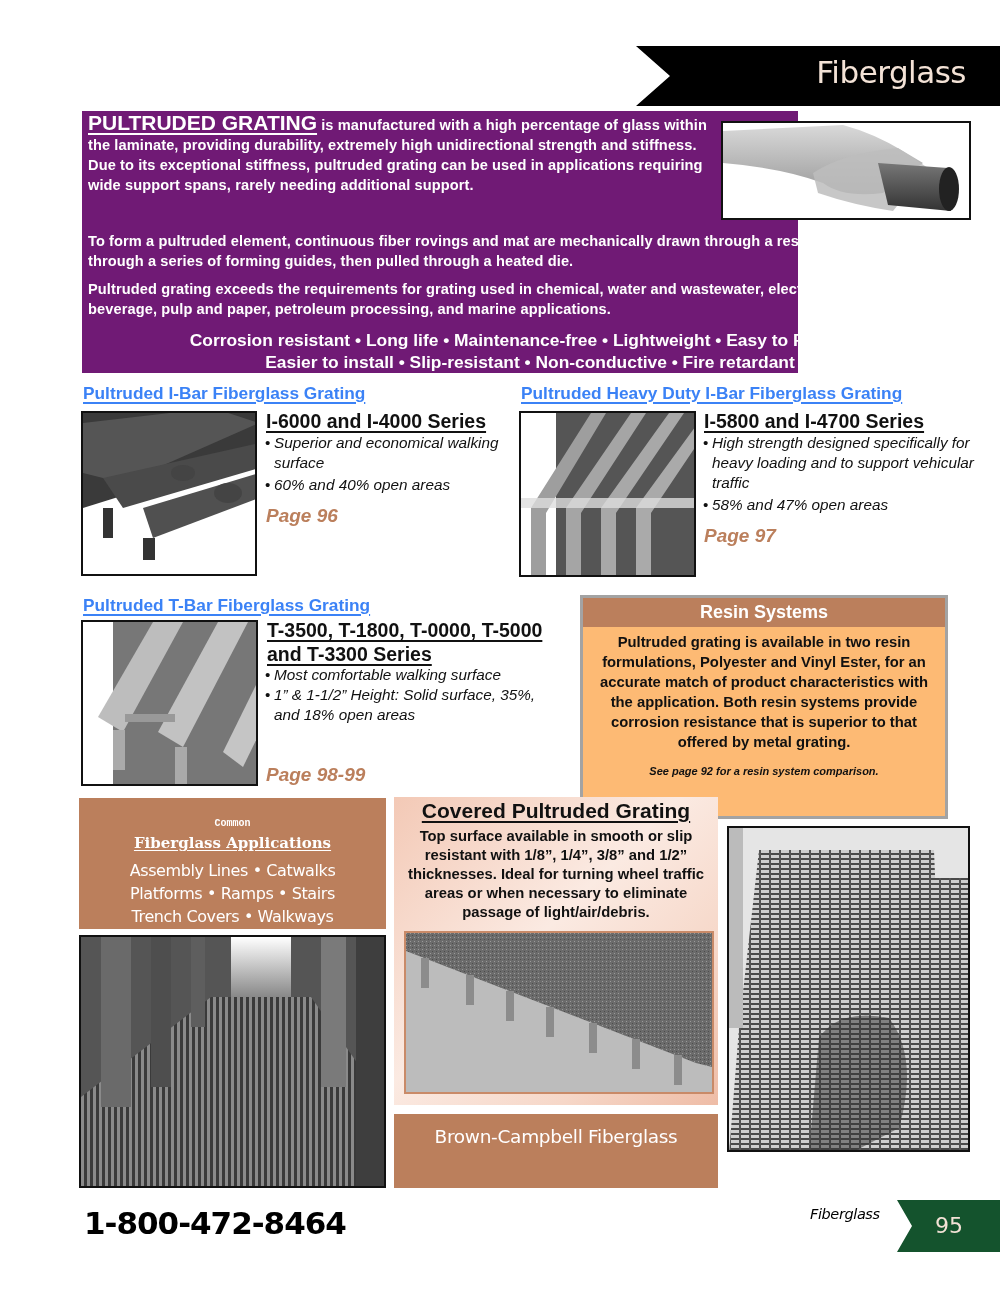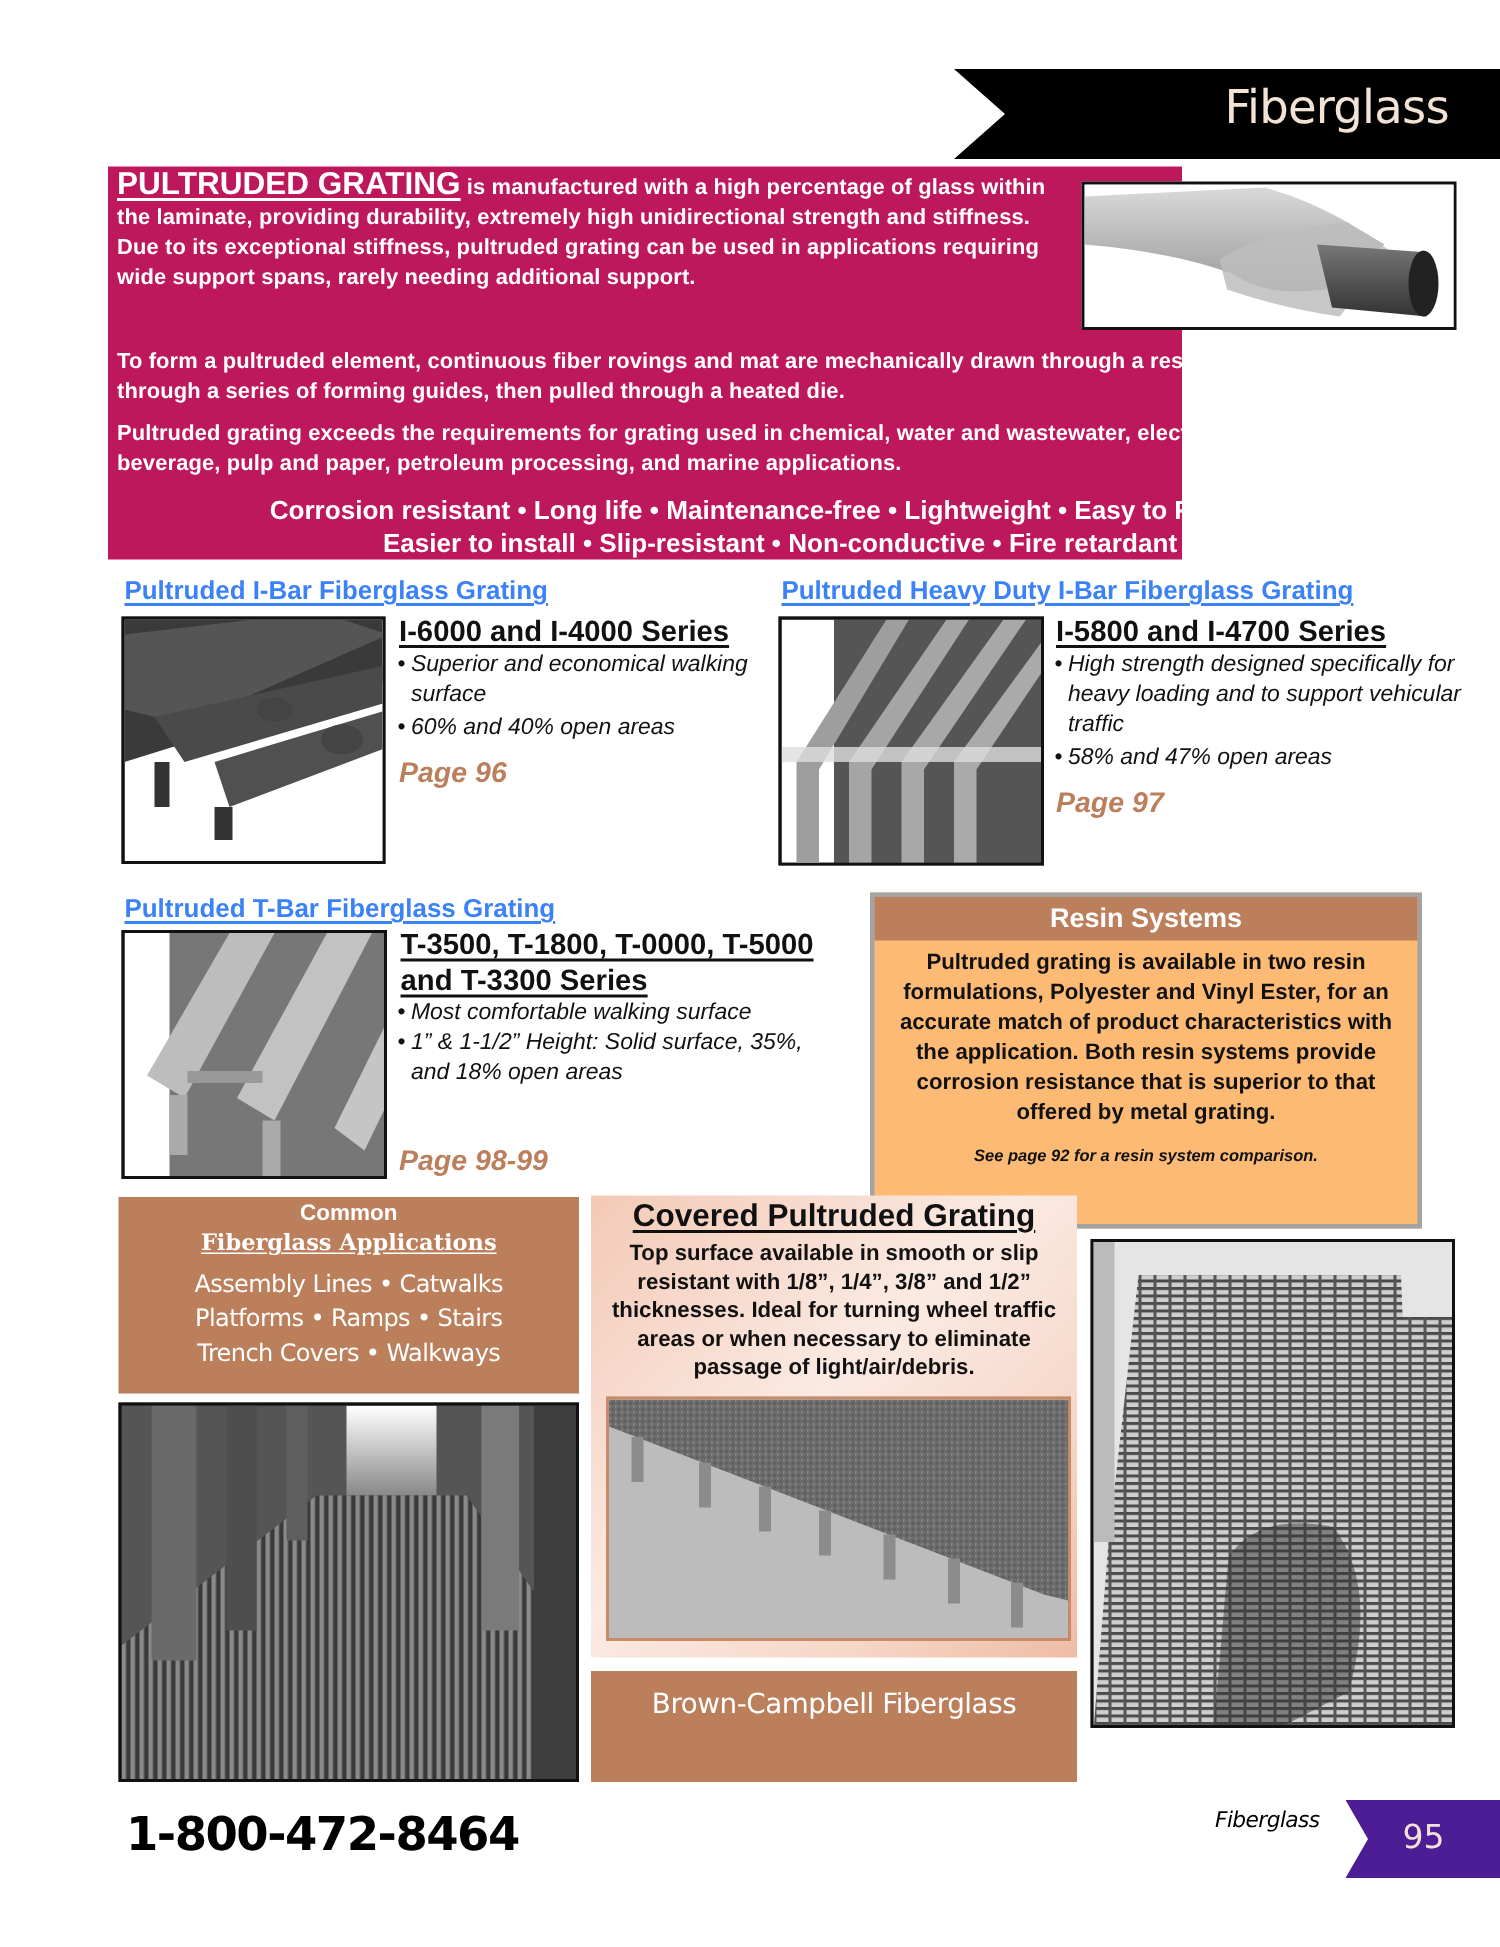--- a/index.html
+++ b/index.html
@@ -6,21 +6,21 @@
   html, body { width: 1000px; height: 1298px; background: #ffffff; overflow: hidden; }
   body { position: relative; font-family: "Liberation Sans", sans-serif; color: #111; }
 
   .abs { position: absolute; }
 
   
   .top-banner { left: 636px; top: 46px; width: 364px; height: 60px; background: #000; clip-path: polygon(0 0, 100% 0, 100% 100%, 0 100%, 34px 50%); }
   .top-banner-title { position: absolute; right: 34px; top: 8px; font-family: "DejaVu Sans", sans-serif; font-size: 31px; color: #f3e2d6; letter-spacing: -0.5px; }
 
   
-  .intro { left: 72px; top: 111px; width: 716px; height: 262px; background: #be185d; }
+  .intro { left: 82px; top: 111px; width: 716px; height: 262px; background: #701a75; }
   .intro-p { position: absolute; left: 6px; color: #fff; font-weight: bold; font-size: 14.6px; line-height: 20px; letter-spacing: 0.1px; font-family: "Liberation Sans", sans-serif; }
   .intro-p1 { top: 2px; width: 640px; }
   .intro-title { font-size: 21px; text-decoration: underline; text-decoration-thickness: 1.5px; text-underline-offset: 3px; font-weight: bold; letter-spacing: 0; }
   .intro-p2 { top: 120px; width: 880px; }
   .intro-p3 { top: 168px; width: 880px; }
   .intro-features { position: absolute; left: 0; top: 218px; width: 896px; text-align: center; color: #fff; font-weight: bold; font-size: 17.4px; line-height: 22px; }
 
   .intro-photo { left: 721px; top: 121px; width: 250px; height: 99px; background: #fff; border: 2px solid #111; overflow: hidden; }
 
   
@@ -34,36 +34,36 @@
   .photo { border: 2px solid #111; overflow: hidden; background: #555; }
 
   
   .resin { left: 580px; top: 595px; width: 368px; height: 224px; border: 3px solid #a3a3a3; background: #fdba74; }
   .resin-head { height: 29px; background: #bb7f5c; color: #fff; font-weight: bold; font-size: 18px; text-align: center; line-height: 29px; }
   .resin-body { padding: 5px 6px 0; text-align: center; font-weight: bold; font-size: 14.8px; line-height: 20px; color: #111; }
   .resin-note { margin-top: 9px; font-style: italic; font-size: 11px; }
 
   
   .apps { left: 79px; top: 798px; width: 307px; height: 131px; background: #bb7f5c; color: #fff; text-align: center; }
-  .apps-head1 { margin-top: 2px; font-family: Liberation Sans, sans-serif; font-weight: bold; font-size: 15px; line-height: 18px; }
+  .apps-head1 { margin-top: 17px; font-family: Liberation Mono, monospace; font-weight: bold; font-size: 10px; line-height: 18px; }
   .apps-head2 { font-family: "DejaVu Serif", serif; font-weight: bold; font-size: 15px; line-height: 20px; text-decoration: underline; text-underline-offset: 2px; }
   .apps-list { margin-top: 6px; font-family: "DejaVu Sans", sans-serif; font-size: 16px; line-height: 23px; letter-spacing: -0.4px; }
 
   
   .covered { left: 394px; top: 797px; width: 324px; height: 308px; background: linear-gradient(135deg, #f3c9b6 0%, #fbeae2 45%, #f6d7c8 75%, #eebca6 100%); }
   .covered-title { margin-top: 2px; text-align: center; font-weight: bold; font-size: 21px; text-decoration: underline; text-decoration-thickness: 1.5px; text-underline-offset: 3px; color: #111; }
   .covered-body { margin-top: 4px; padding: 0 6px; text-align: center; font-weight: bold; font-size: 14.8px; line-height: 19px; color: #111; }
   .covered-photo { position: absolute; left: 10px; top: 134px; width: 310px; height: 163px; border: 2px solid #c98a68; overflow: hidden; background: #b8b8b8; }
 
   .uv { left: 394px; top: 1114px; width: 324px; height: 74px; background: #bb7f5c; color: #fff; text-align: center; font-family: "DejaVu Sans", sans-serif; font-size: 18.5px; line-height: 29px; padding-top: 8px; letter-spacing: -0.3px; }
 
   
   .phone { left: 84px; top: 1205px; font-family: "DejaVu Sans", sans-serif; font-weight: bold; font-size: 31px; color: #000; letter-spacing: -1px; }
   .footer-label { left: 810px; top: 1206px; font-family: "DejaVu Sans", sans-serif; font-style: italic; font-size: 14.5px; color: #000; letter-spacing: -0.4px; }
-  .footer-tab { left: 897px; top: 1200px; width: 103px; height: 52px; background: #4c1d95; clip-path: polygon(0 0, 100% 0, 100% 100%, 0 100%, 15px 50%); text-align: center; }
+  .footer-tab { left: 897px; top: 1200px; width: 103px; height: 52px; background: #14532d; clip-path: polygon(0 0, 100% 0, 100% 100%, 0 100%, 15px 50%); text-align: center; }
   .footer-num { position: absolute; left: 38px; top: 13px; font-family: "DejaVu Sans", sans-serif; font-size: 22px; color: #f3e2d6; }
 </style>
 </head>
 <body>
 
 <div class="abs top-banner">
   <div class="top-banner-title">Fiberglass</div>
 </div>
 
 <div class="abs intro">

